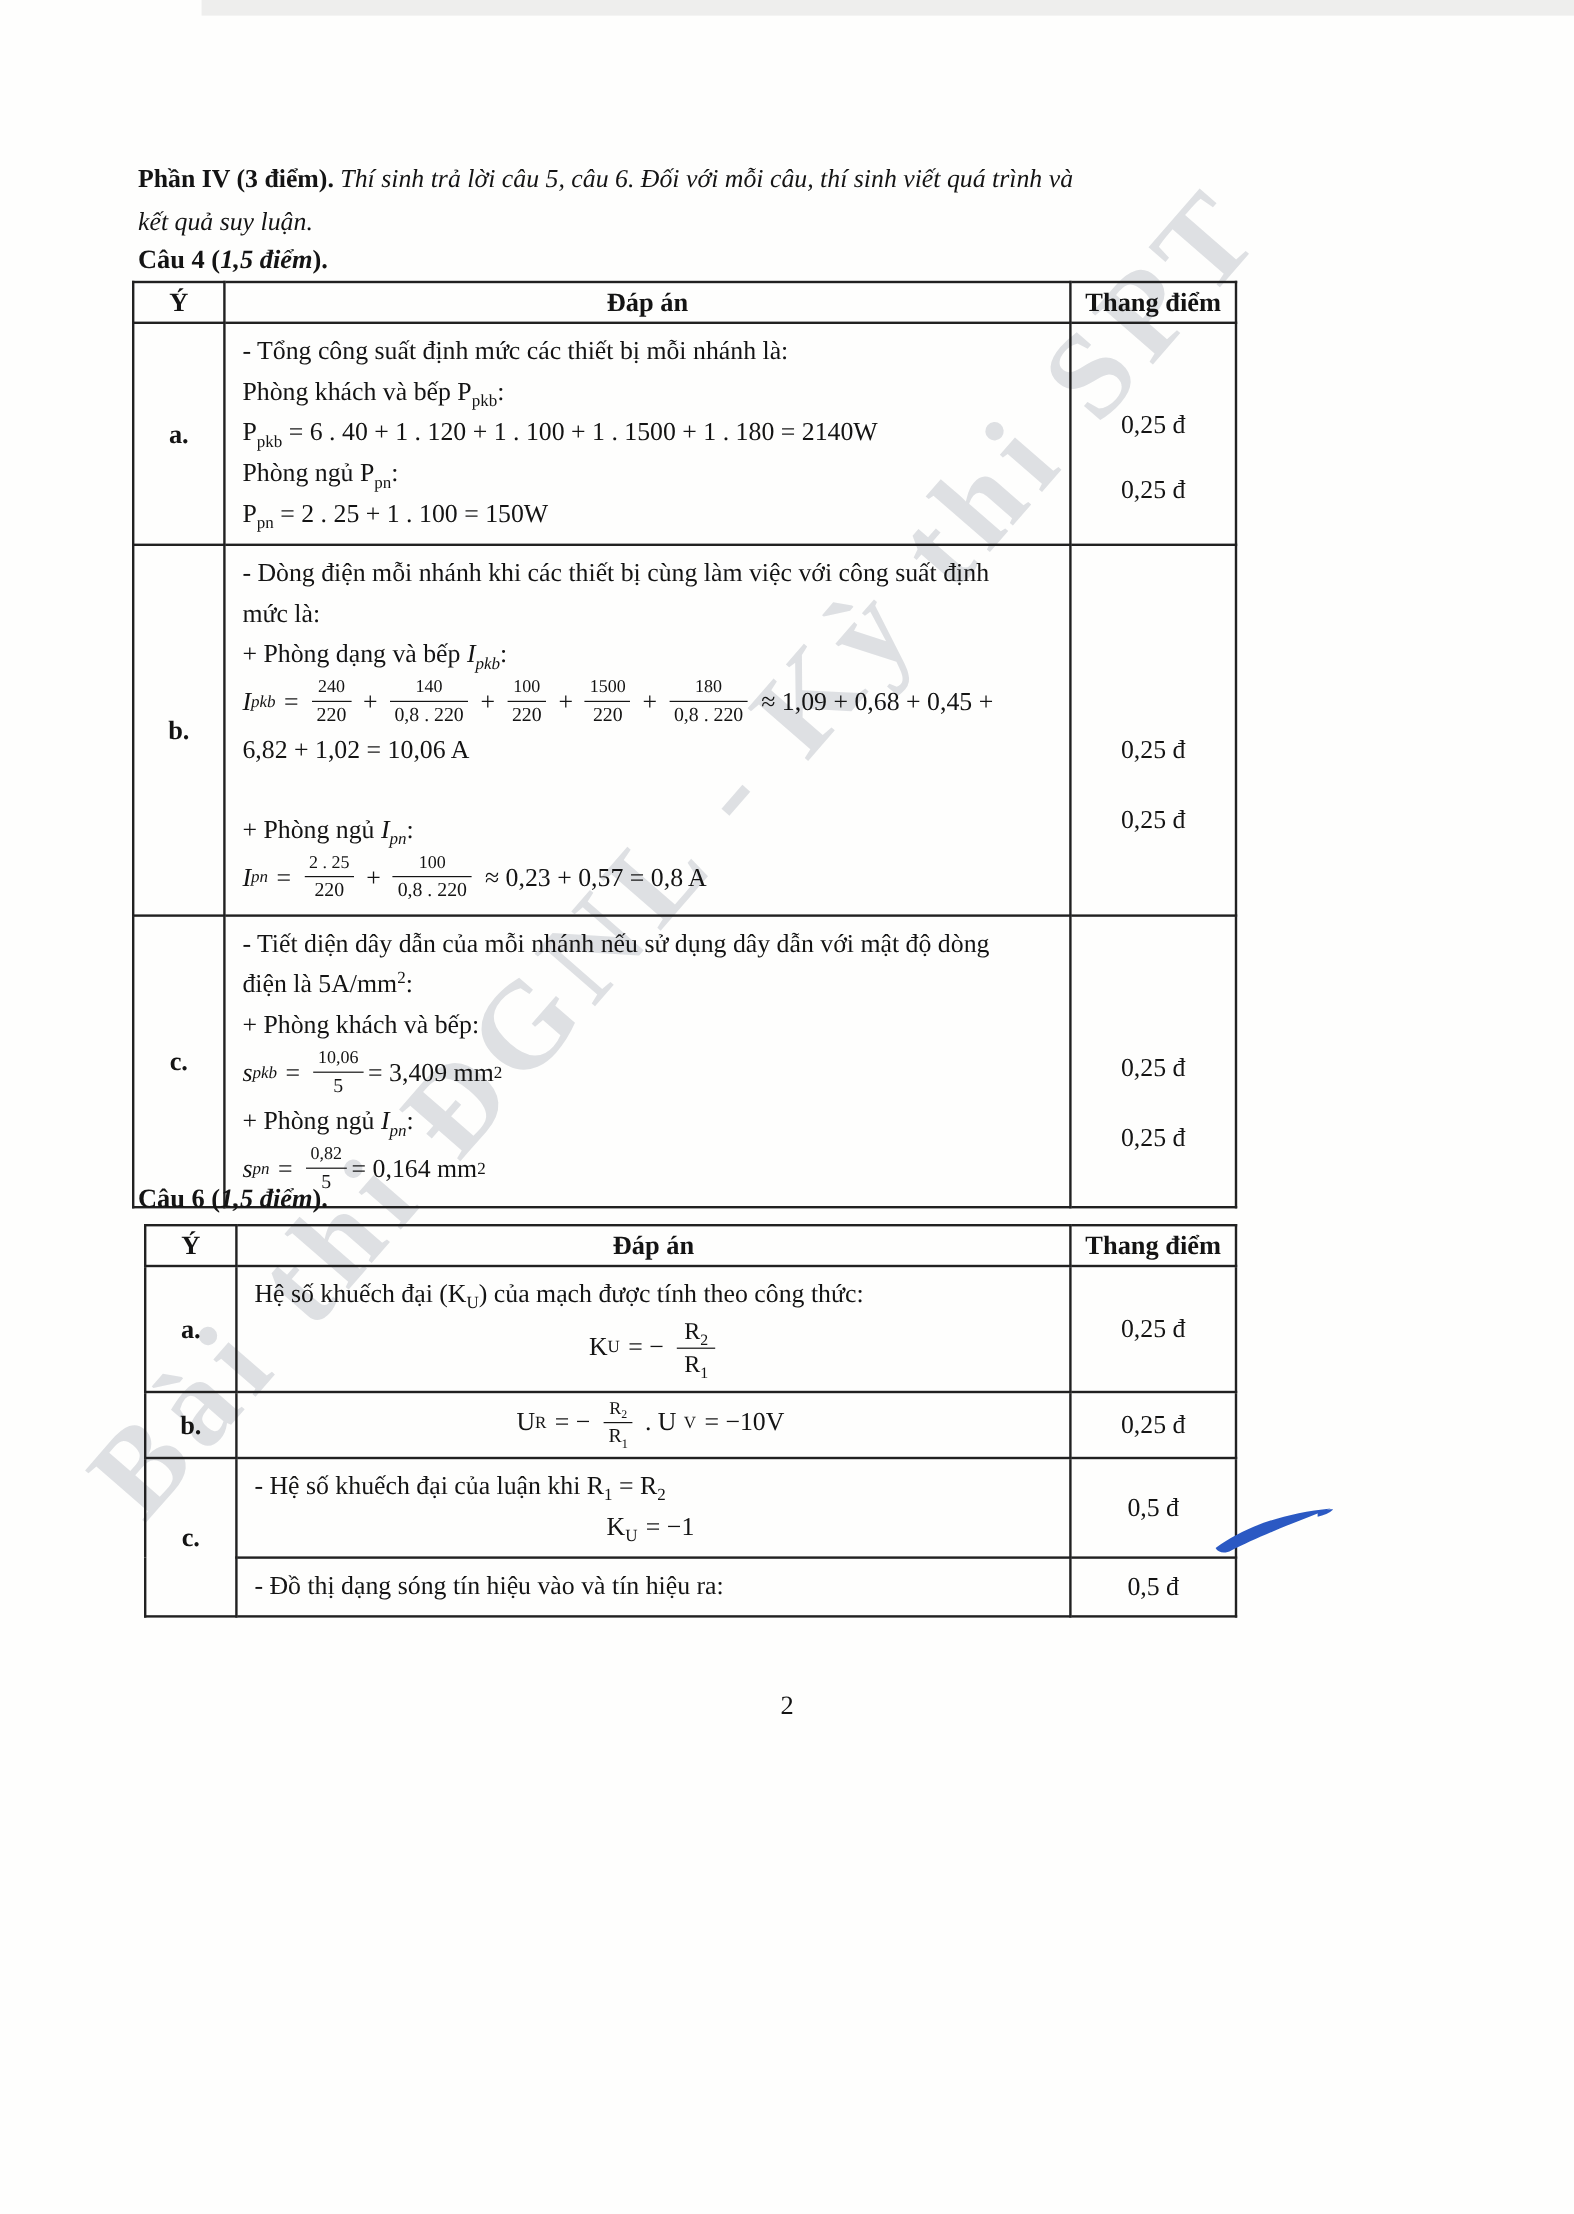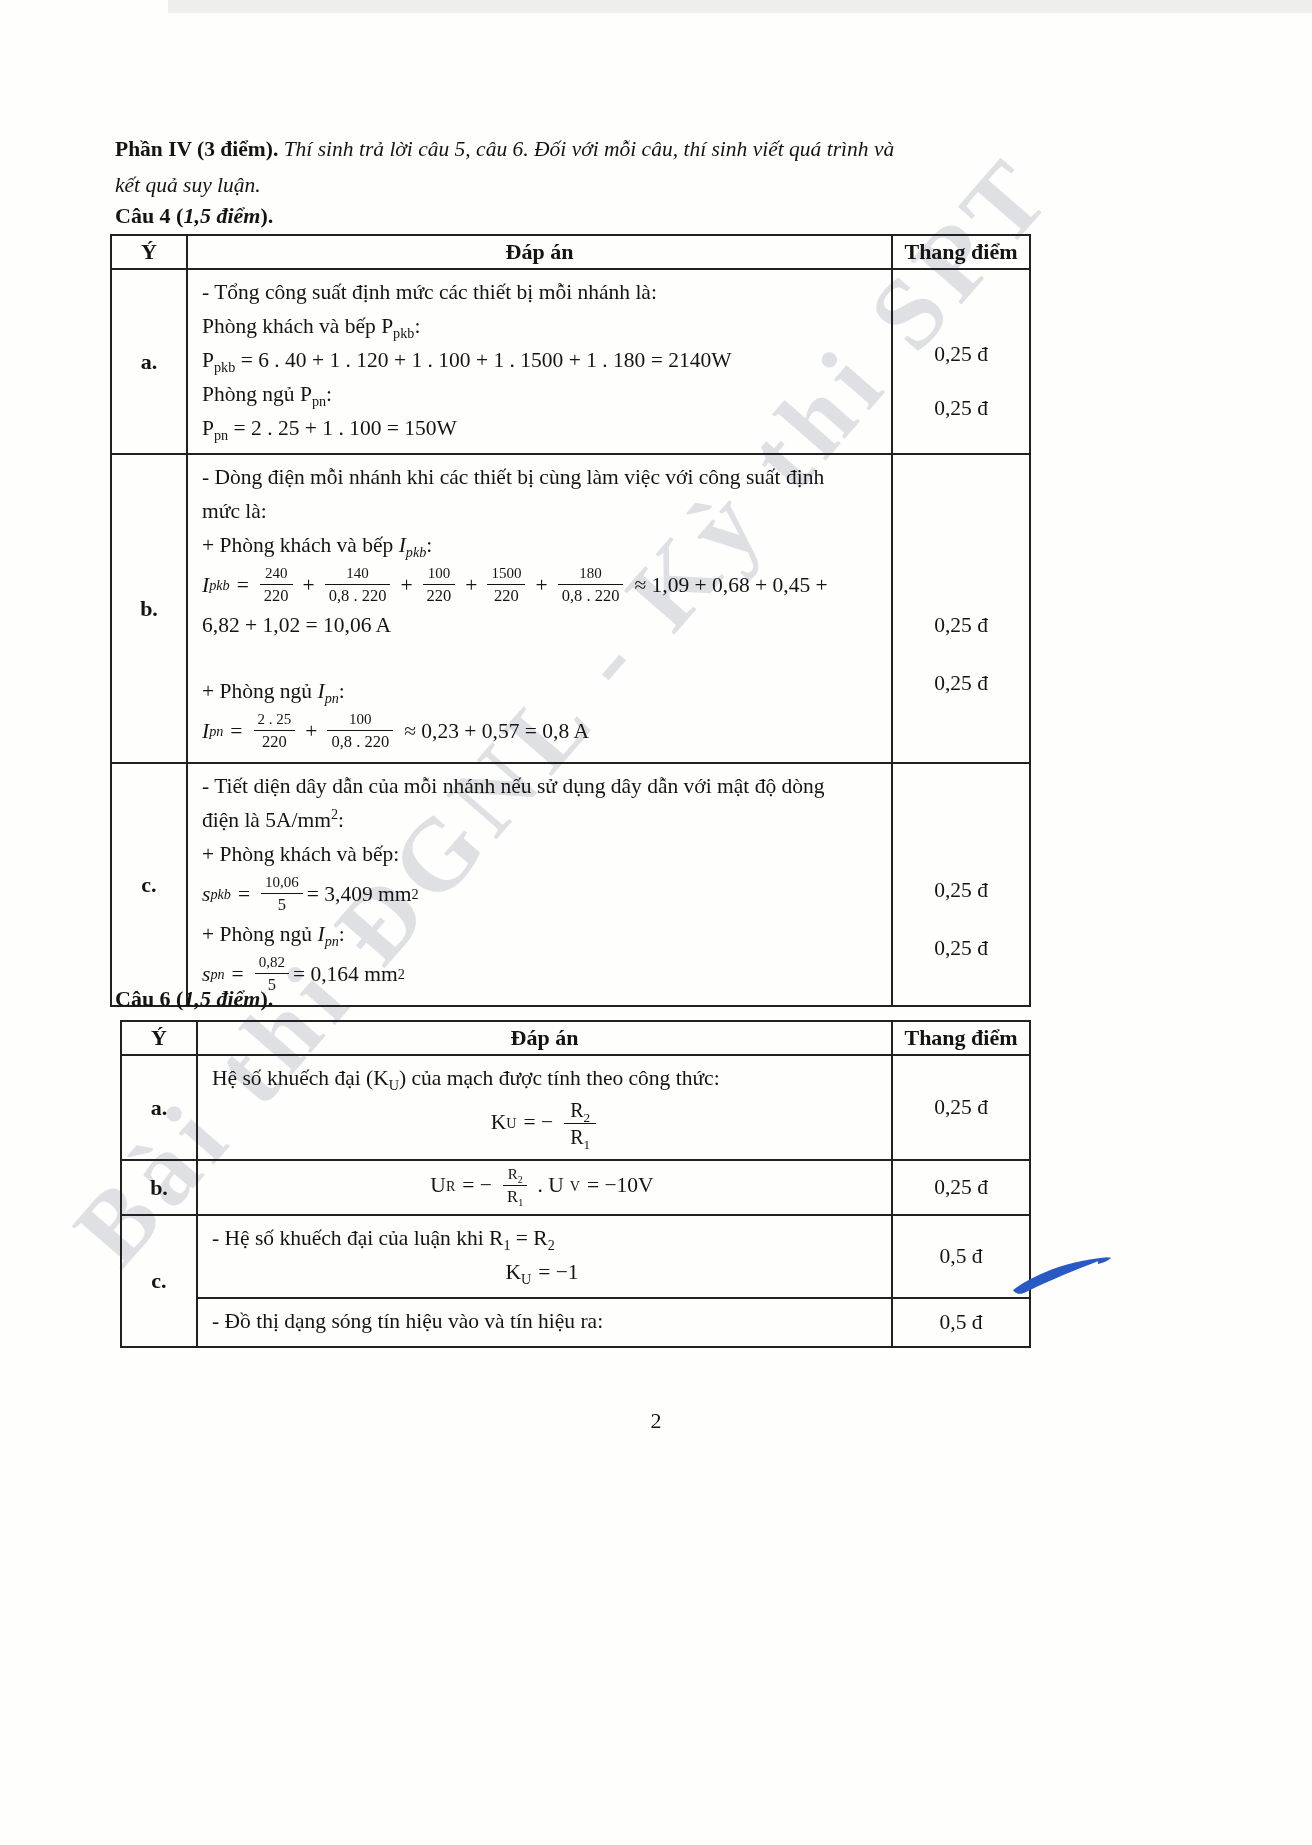--- a/index.html
+++ b/index.html
@@ -110,21 +110,21 @@
             <div class="score" style="top:72px;">0,25 đ</div>
             <div class="score" style="top:126px;">0,25 đ</div>
           </td>
         </tr>
 
         <tr>
           <td class="y-cell">b.</td>
           <td class="content-cell" style="height:304px;">
             <div class="ln">- Dòng điện mỗi nhánh khi các thiết bị cùng làm việc với công suất định</div>
             <div class="ln">mức là:</div>
-            <div class="ln"><span>+ Phòng khách và bếp </span><span class="var-it">I</span><sub>pkb</sub><span>:</span></div>
+            <div class="ln"><span>+ Phòng dạng và bếp </span><span class="var-it">I</span><sub>pkb</sub><span>:</span></div>
             <div class="fline">
               <span class="var-it">I</span>
                   <sub>pkb</sub>
               <span class="eq">=</span>
               <span class="frac">
                     <span class="fn">240</span>
                     <span class="fd">220</span>
                   </span>
               <span class="op">+</span>
               <span class="frac">

